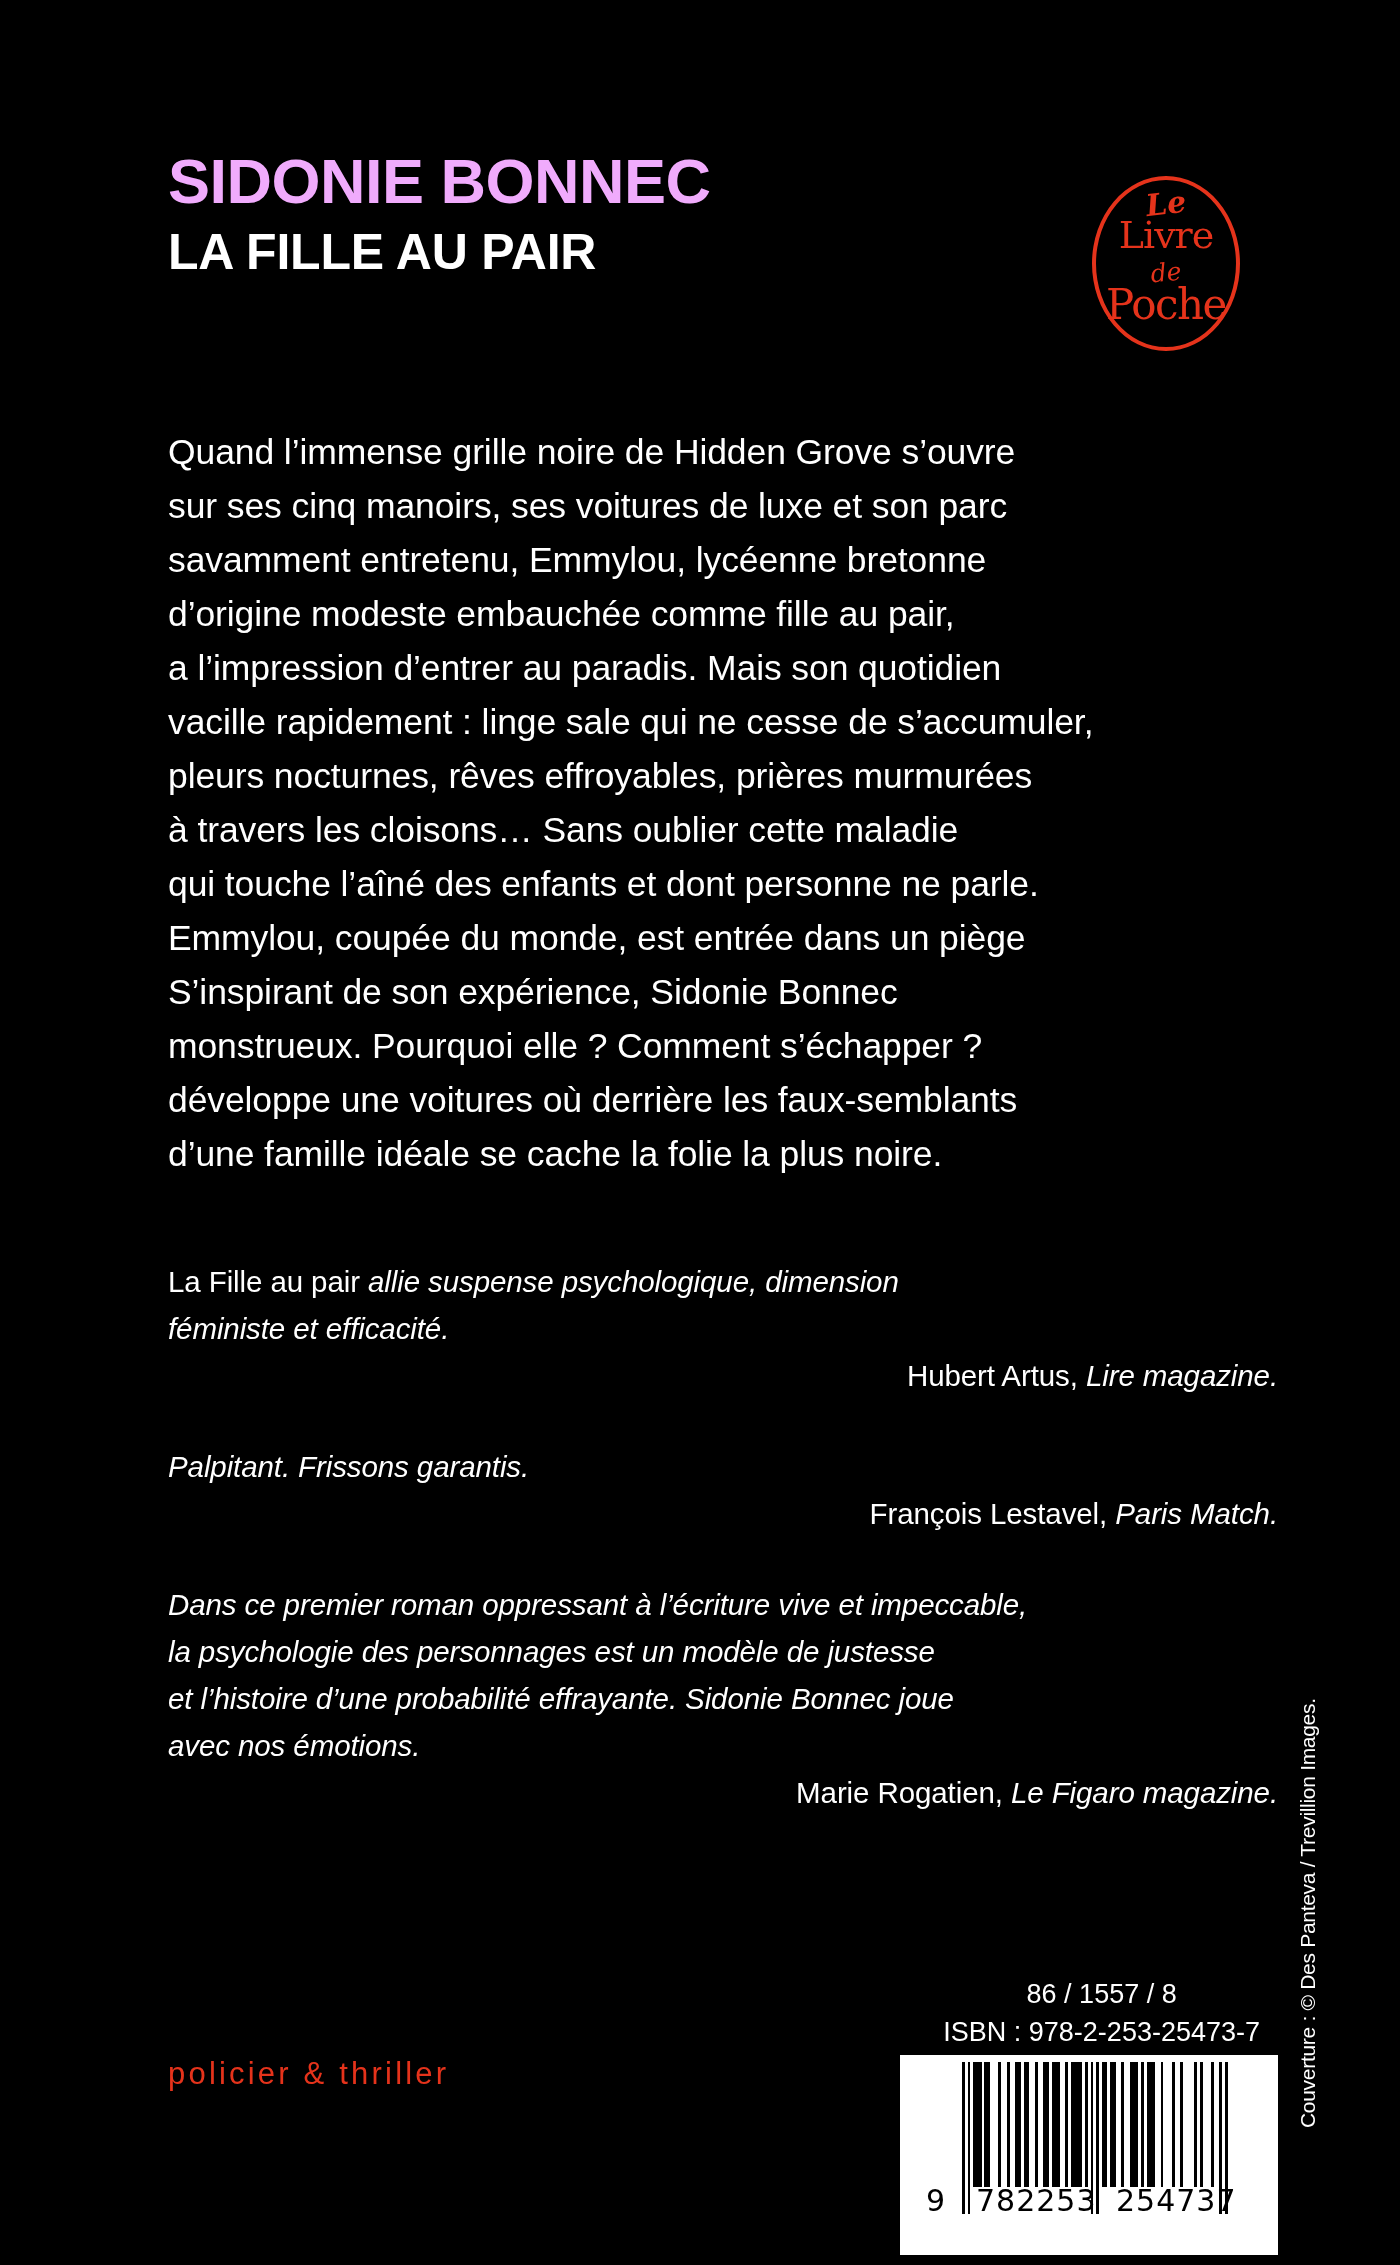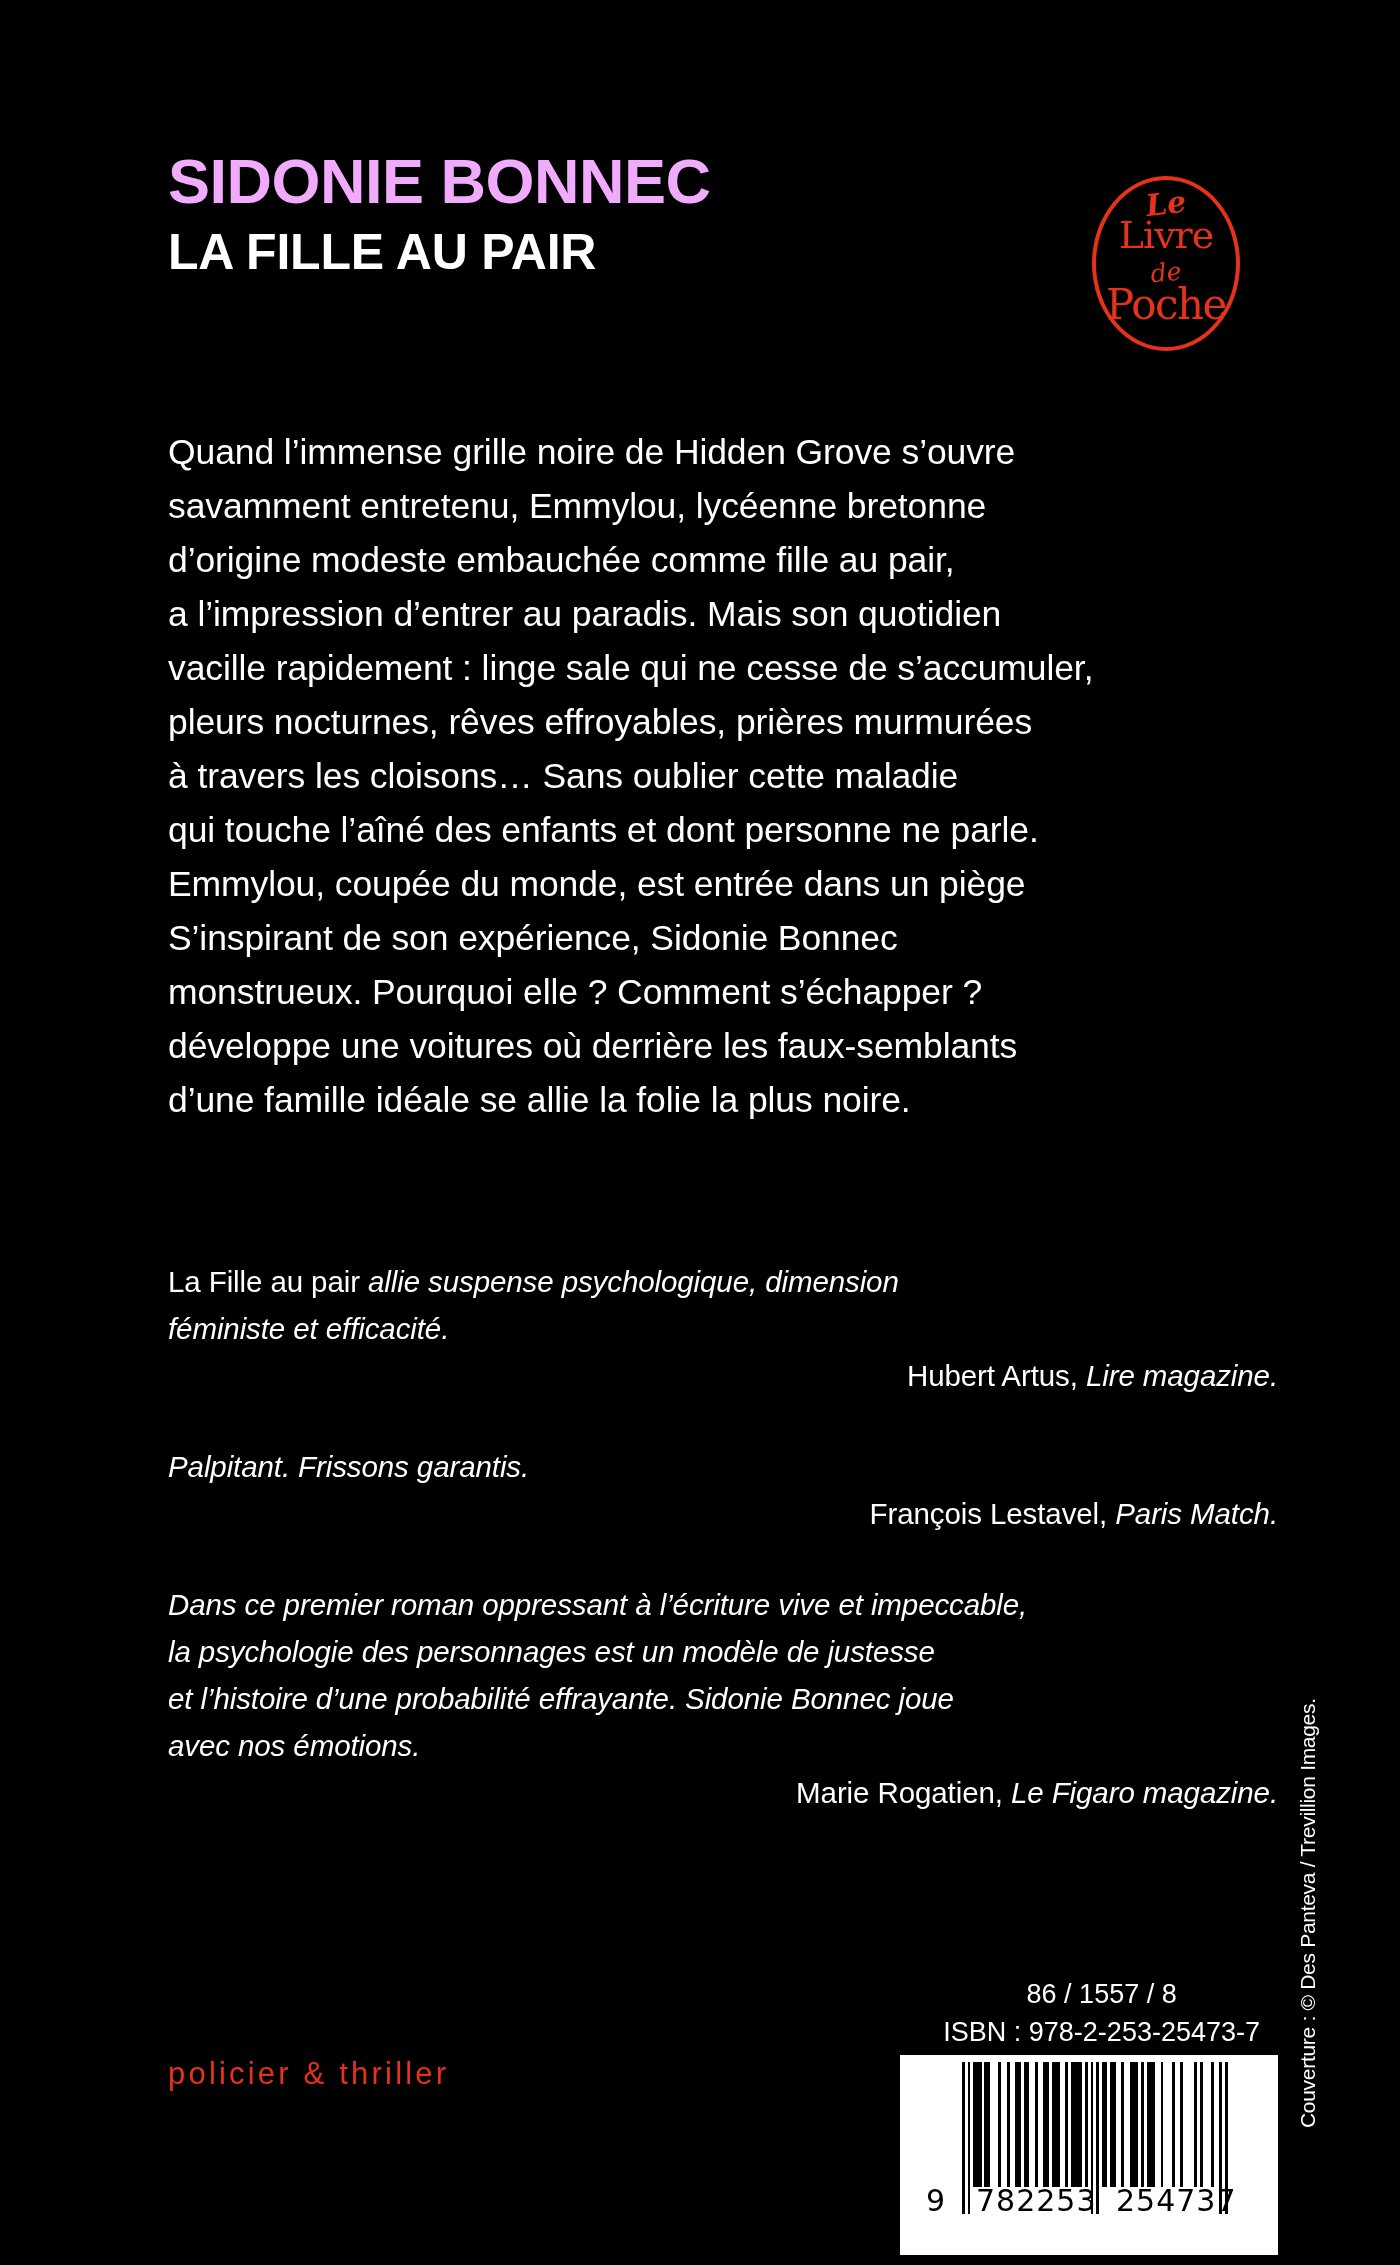--- a/index.html
+++ b/index.html
@@ -234,32 +234,33 @@
     <div class="logo-inner">
       <span class="logo-le">Le</span>
       <span class="logo-livre">Livre</span>
       <span class="logo-de">de</span>
       <span class="logo-poche">Poche</span>
     </div>
   </div>
 
   <div class="blurb">
     <span class="ln">Quand l’immense grille noire de Hidden Grove s’ouvre</span>
+    <span class="ln">sur ses cinq manoirs, ses voitures de luxe et son parc</span>
     <span class="ln">savamment entretenu, Emmylou, lycéenne bretonne</span>
     <span class="ln">d’origine modeste embauchée comme fille au pair,</span>
     <span class="ln">a l’impression d’entrer au paradis. Mais son quotidien</span>
     <span class="ln">vacille rapidement : linge sale qui ne cesse de s’accumuler,</span>
     <span class="ln">pleurs nocturnes, rêves effroyables, prières murmurées</span>
     <span class="ln">à travers les cloisons… Sans oublier cette maladie</span>
     <span class="ln">qui touche l’aîné des enfants et dont personne ne parle.</span>
     <span class="ln">Emmylou, coupée du monde, est entrée dans un piège</span>
     <span class="ln">S’inspirant de son expérience, Sidonie Bonnec</span>
     <span class="ln">monstrueux. Pourquoi elle ? Comment s’échapper ?</span>
     <span class="ln">développe une voitures où derrière les faux-semblants</span>
-    <span class="ln">d’une famille idéale se allie la folie la plus noire.</span>
+    <span class="ln">d’une famille idéale se cache la folie la plus noire.</span>
   </div>
 
   <div class="quotes">
 
     <div class="quote-block">
       <div class="quote-text">
         <span class="ln"><span class="roman">La Fille au pair</span><span> allie suspense psychologique, dimension</span></span>
         <span class="ln">féministe et efficacité.</span>
       </div>
       <div class="attribution"><span>Hubert Artus,</span> <span class="mag">Lire magazine.</span></div>

